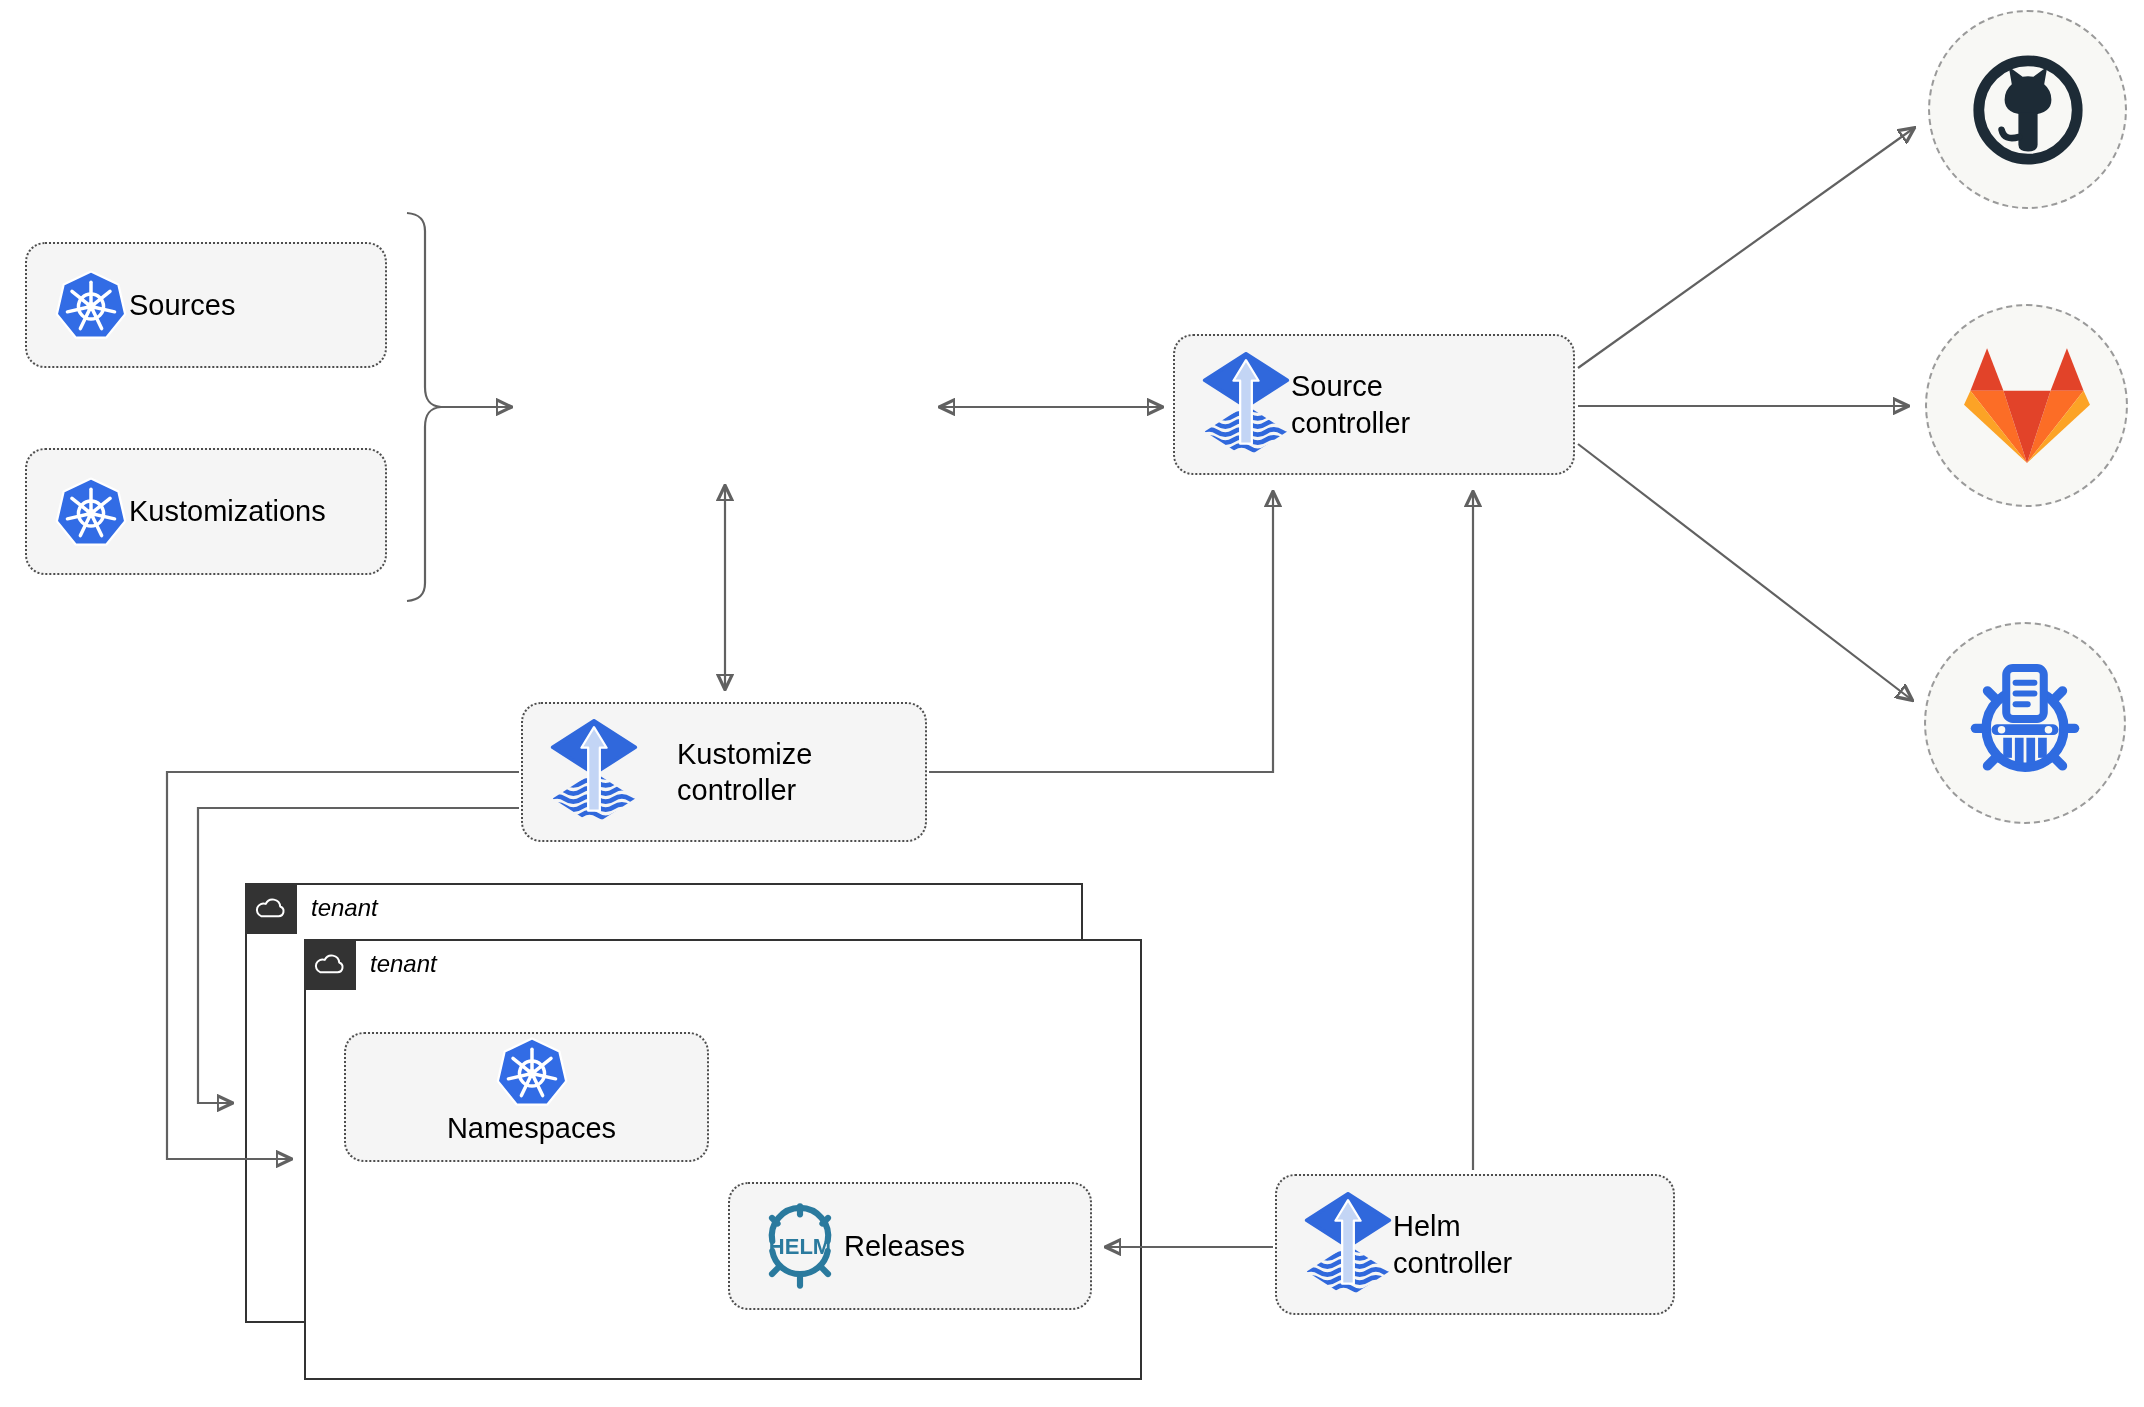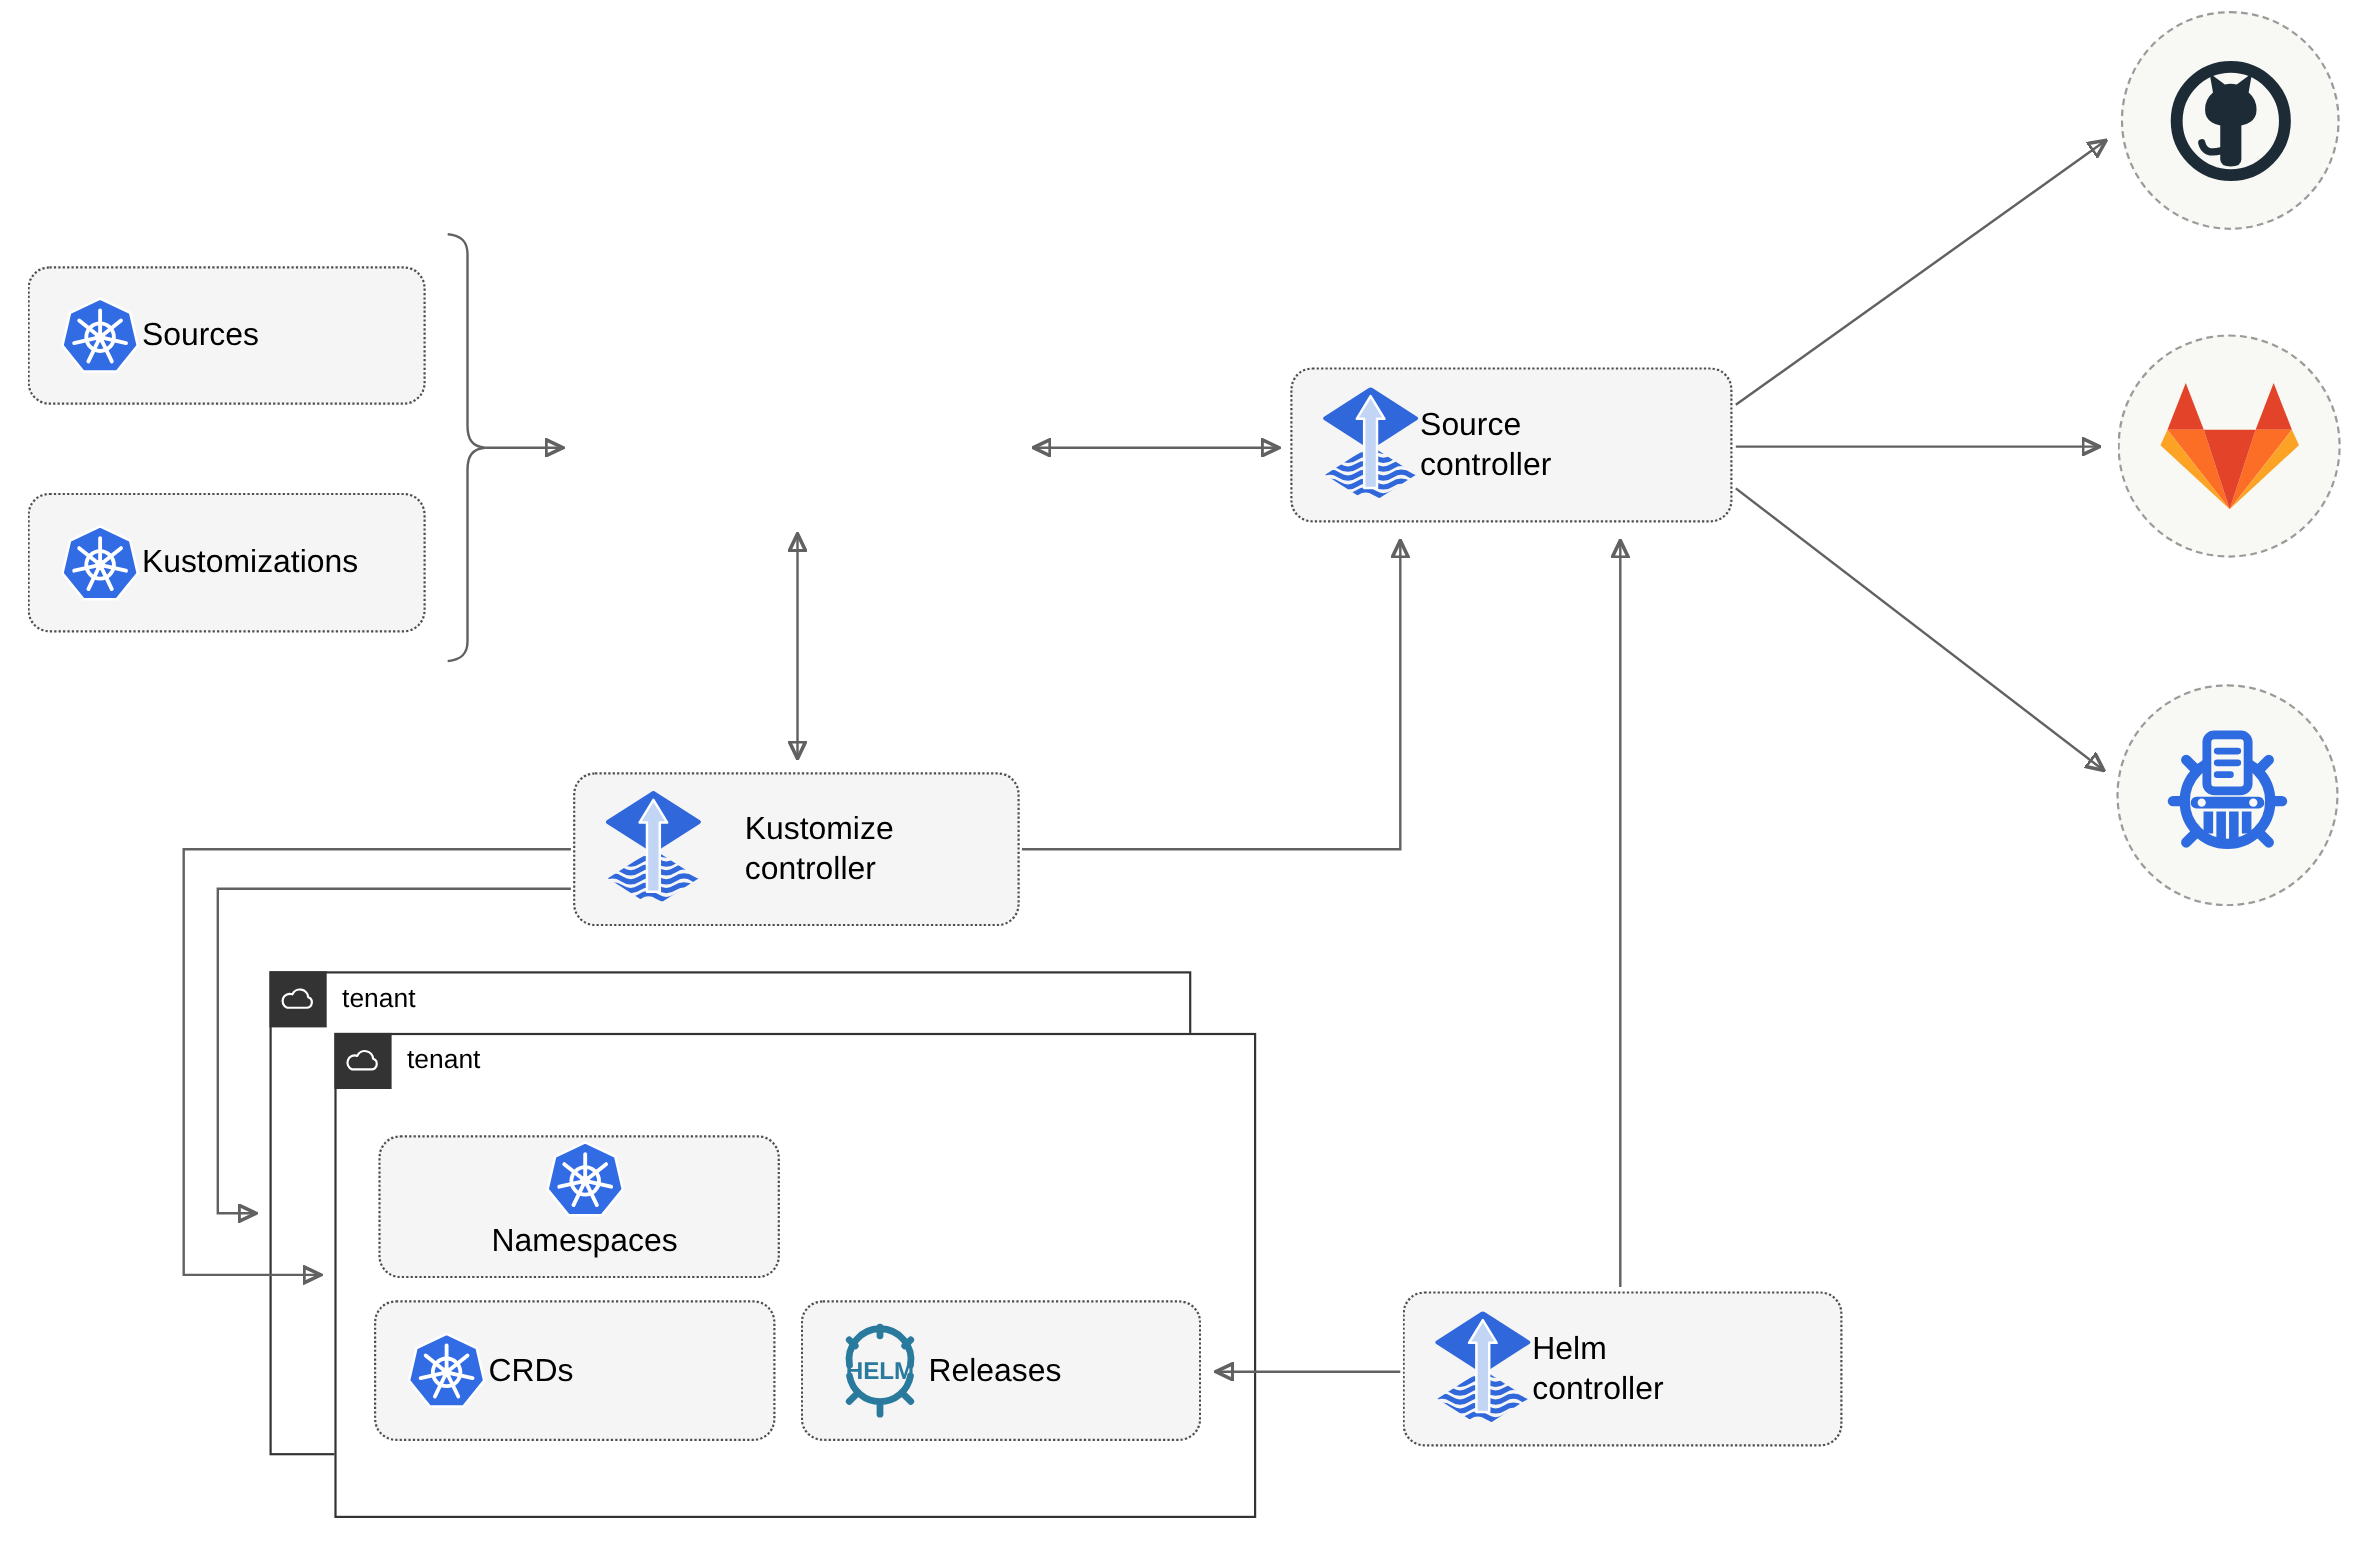--- a/index.html
+++ b/index.html
@@ -18,21 +18,21 @@
     box-sizing:border-box;z-index:10;}
   .node .label{flex:1;text-align:left;font-size:29px;color:var(--label-text);
     white-space:pre-line;line-height:1.25;}
   .icn{display:block;flex:0 0 auto;}
   .tenant{position:absolute;background:var(--tenant-bg);border:2.5px solid var(--tenant-border);
     box-sizing:border-box;}
   .tenant-outer{z-index:4;} .tenant-inner{z-index:5;}
   .badge{position:absolute;top:-2.5px;left:-2.5px;width:52px;height:51px;
     background:var(--badge-bg);display:flex;align-items:center;justify-content:center;}
   .tenant-label{position:absolute;left:64px;top:-2px;height:50px;line-height:50px;
-    font-size:24px;color:#000;}
+    font-size:24px;color:#000;font-style:italic;}
   .endpoint{position:absolute;border-radius:50%;background:var(--endpoint-bg);
     border:2.5px dashed var(--endpoint-border);display:flex;align-items:center;
     justify-content:center;box-sizing:border-box;z-index:10;}
   svg.overlay{position:absolute;left:0;top:0;pointer-events:none;z-index:40;}
   svg.overlay path{stroke:var(--line);stroke-width:2.2;fill:none;}
   .helm-word{font-family:"Liberation Sans",sans-serif;font-weight:bold;}
 </style>
 </head>
 <body>
 
@@ -195,26 +195,20 @@
   </div>
 
   <div class="node" style="left:344px;top:1032px;width:365px;height:130px;z-index:12;flex-direction:column;">
     <svg class="icn" width="76" height="76" viewBox="0 0 100 100">
         <use href="#sym-k8s"></use>
       </svg>
     <span class="label">Namespaces</span>
   </div>
 
 
-  <div class="node" style="left:340px;top:1182px;width:365px;height:128px;z-index:12;">
-    <svg class="icn" width="76" height="76" viewBox="0 0 100 100">
-        <use href="#sym-k8s"></use>
-      </svg>
-    <span class="label">CRDs</span>
-  </div>
 
   <div class="node" style="left:728px;top:1182px;width:364px;height:128px;z-index:12;">
     <svg class="icn" width="88" height="88" viewBox="0 0 100 100">
       <use href="#sym-helm-wheel"></use>
       <text class="helm-word" x="50" y="59" font-size="25" text-anchor="middle" fill="var(--helm-teal)">HELM</text>
     </svg>
     <span class="label">Releases</span>
   </div>
 
   <div class="endpoint" style="left:1928px;top:10px;width:199px;height:199px;">

